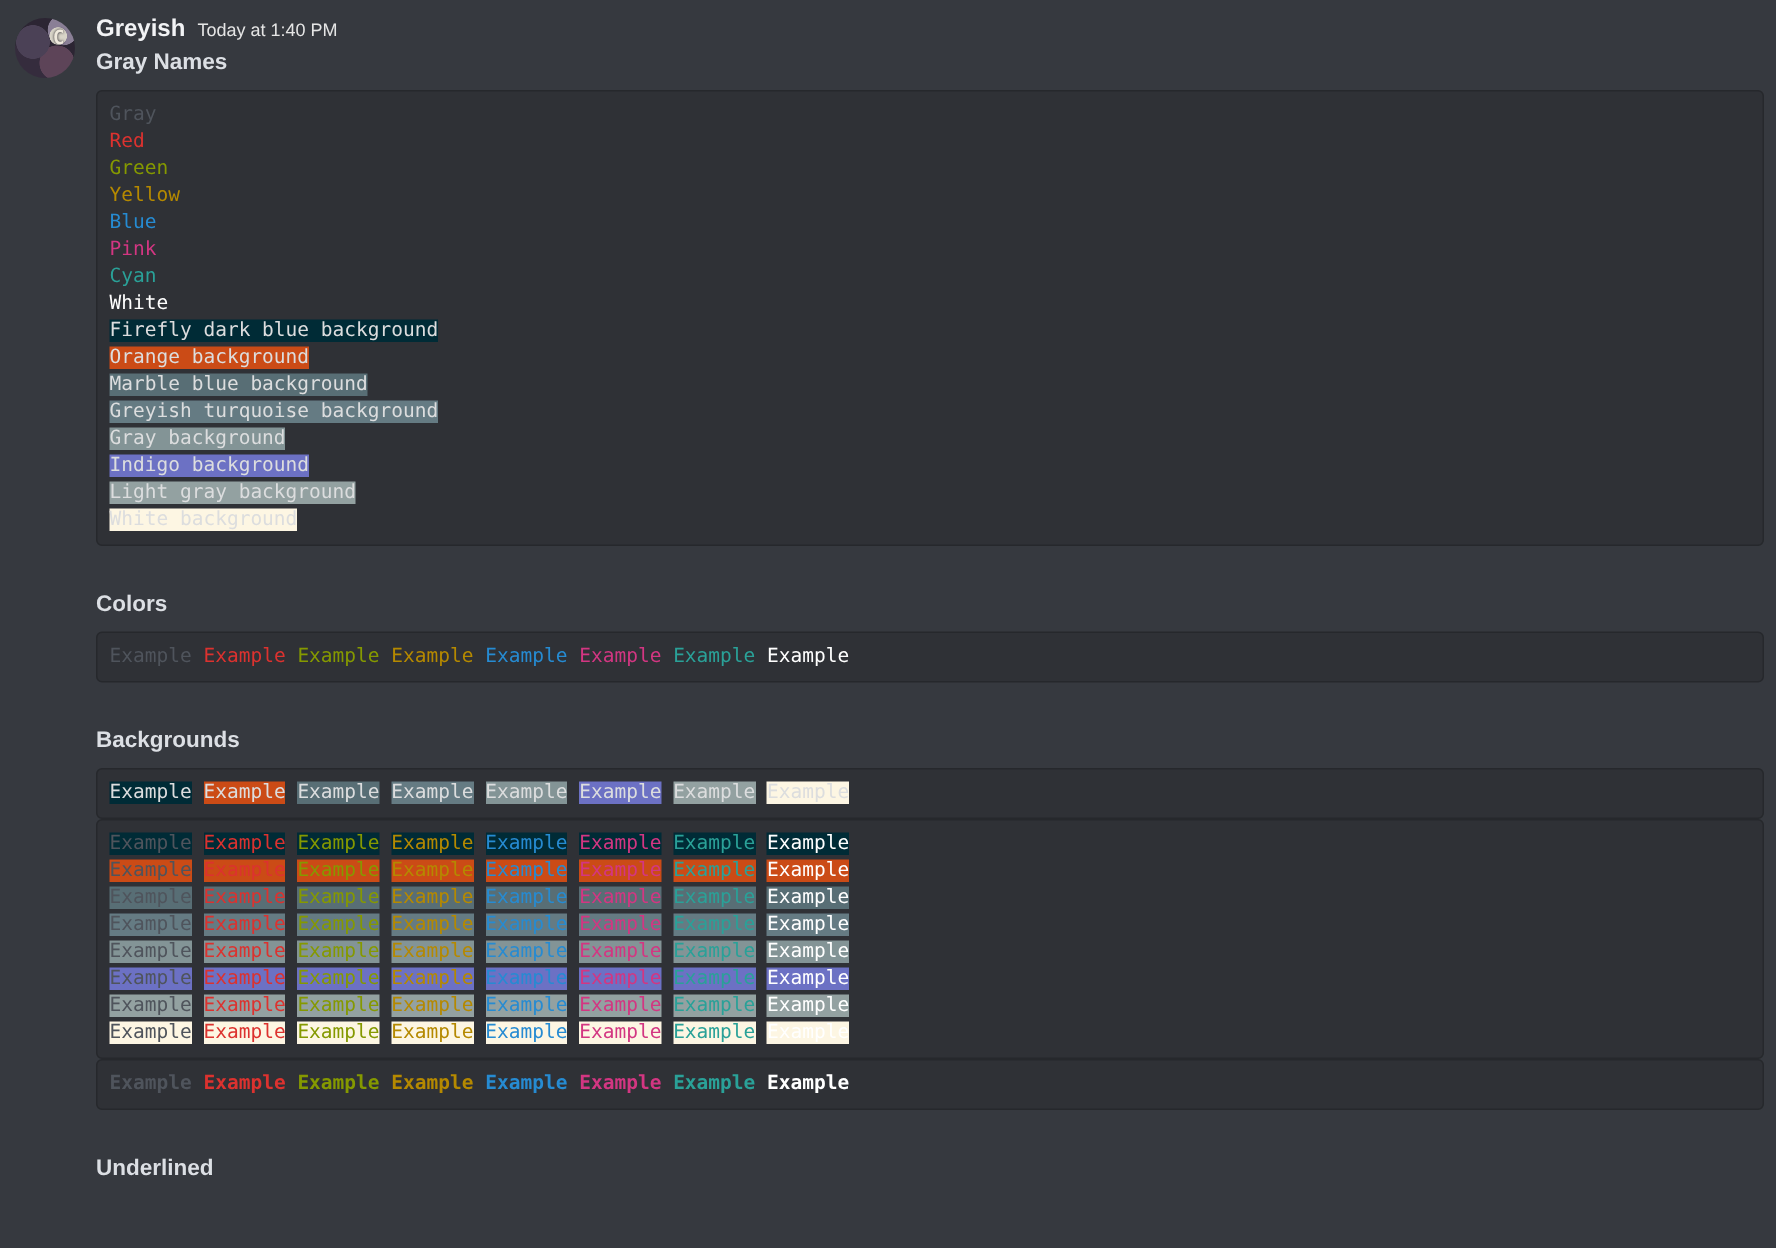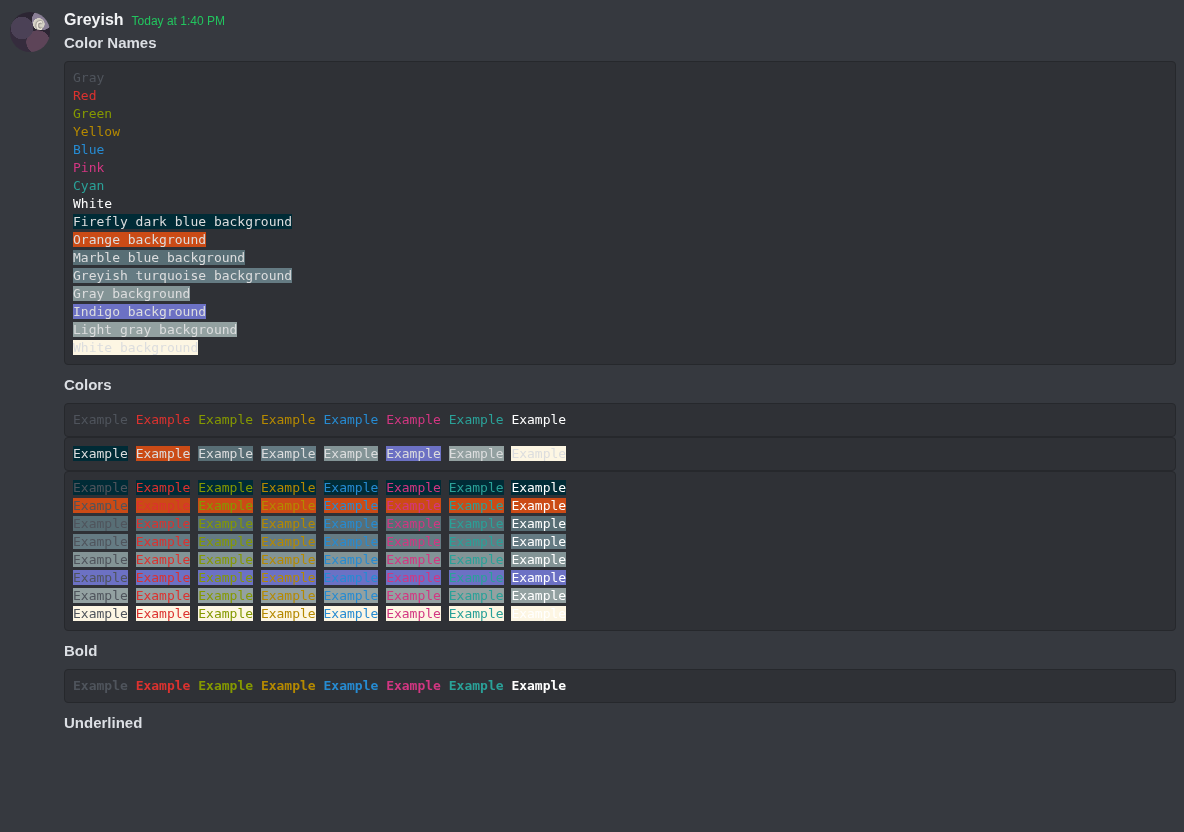--- a/index.html
+++ b/index.html
@@ -43,31 +43,31 @@
     gap: 8px;
     line-height: 20px;
   }
   .username {
     color: #f2f3f5;
     font-size: 16px;
     font-weight: bold;
     cursor: pointer;
   }
   .timestamp {
-    color: #22c55e;
+    color: #e5e5e5;
     font-size: 12px;
   }
   .md-header {
     color: #dcdfe4;
     font-size: 15px;
     font-weight: bold;
     line-height: 20px;
     margin: 2px 0 8px 0;
   }
-  .md-header.spaced { margin-top: 10px; }
+  .md-header.spaced { margin-top: 29px; }
   .codeblock {
     background: #2f3136;
     border: 1px solid #26282c;
     border-radius: 4px;
     padding: 7px 8px;
     font-family: "DejaVu Sans Mono", monospace;
     font-size: 13px;
     line-height: 18px;
     color: #dcddde;
     white-space: pre;
@@ -81,28 +81,28 @@
 
   <div class="avatar">
     <span class="avatar-glyph">C</span>
   </div>
 
   <div class="msg-header">
     <span class="username">Greyish</span>
     <span class="timestamp">Today at 1:40 PM</span>
   </div>
 
-  <div class="md-header">Color Names</div>
+  <div class="md-header">Gray Names</div>
   <div class="codeblock"><div><span style="color: rgb(79, 84, 92);">Gray</span></div><div><span style="color: rgb(220, 50, 47);">Red</span></div><div><span style="color: rgb(133, 153, 0);">Green</span></div><div><span style="color: rgb(181, 137, 0);">Yellow</span></div><div><span style="color: rgb(38, 139, 210);">Blue</span></div><div><span style="color: rgb(211, 54, 130);">Pink</span></div><div><span style="color: rgb(42, 161, 152);">Cyan</span></div><div><span style="color: rgb(255, 255, 255);">White</span></div><div><span style="color: rgb(220, 221, 222); background: rgb(0, 43, 54);">Firefly dark blue background</span></div><div><span style="color: rgb(220, 221, 222); background: rgb(203, 75, 22);">Orange background</span></div><div><span style="color: rgb(220, 221, 222); background: rgb(88, 110, 117);">Marble blue background</span></div><div><span style="color: rgb(220, 221, 222); background: rgb(101, 123, 131);">Greyish turquoise background</span></div><div><span style="color: rgb(220, 221, 222); background: rgb(131, 148, 150);">Gray background</span></div><div><span style="color: rgb(220, 221, 222); background: rgb(108, 113, 196);">Indigo background</span></div><div><span style="color: rgb(220, 221, 222); background: rgb(147, 161, 161);">Light gray background</span></div><div><span style="color: rgb(220, 221, 222); background: rgb(253, 246, 227);">White background</span></div></div>
 
   <div class="md-header spaced">Colors</div>
   <div class="codeblock"><span style="color: rgb(79, 84, 92);">Example</span> <span style="color: rgb(220, 50, 47);">Example</span> <span style="color: rgb(133, 153, 0);">Example</span> <span style="color: rgb(181, 137, 0);">Example</span> <span style="color: rgb(38, 139, 210);">Example</span> <span style="color: rgb(211, 54, 130);">Example</span> <span style="color: rgb(42, 161, 152);">Example</span> <span style="color: rgb(255, 255, 255);">Example</span></div>
 
+  <div class="md-header spaced">Backgrounds</div>
   <div class="codeblock"><span style="color: rgb(220, 221, 222); background: rgb(0, 43, 54);">Example</span> <span style="color: rgb(220, 221, 222); background: rgb(203, 75, 22);">Example</span> <span style="color: rgb(220, 221, 222); background: rgb(88, 110, 117);">Example</span> <span style="color: rgb(220, 221, 222); background: rgb(101, 123, 131);">Example</span> <span style="color: rgb(220, 221, 222); background: rgb(131, 148, 150);">Example</span> <span style="color: rgb(220, 221, 222); background: rgb(108, 113, 196);">Example</span> <span style="color: rgb(220, 221, 222); background: rgb(147, 161, 161);">Example</span> <span style="color: rgb(220, 221, 222); background: rgb(253, 246, 227);">Example</span></div>
 
   <div class="codeblock"><div><span style="color: rgb(79, 84, 92); background: rgb(0, 43, 54);">Example</span> <span style="color: rgb(220, 50, 47); background: rgb(0, 43, 54);">Example</span> <span style="color: rgb(133, 153, 0); background: rgb(0, 43, 54);">Example</span> <span style="color: rgb(181, 137, 0); background: rgb(0, 43, 54);">Example</span> <span style="color: rgb(38, 139, 210); background: rgb(0, 43, 54);">Example</span> <span style="color: rgb(211, 54, 130); background: rgb(0, 43, 54);">Example</span> <span style="color: rgb(42, 161, 152); background: rgb(0, 43, 54);">Example</span> <span style="color: rgb(255, 255, 255); background: rgb(0, 43, 54);">Example</span></div><div><span style="color: rgb(79, 84, 92); background: rgb(203, 75, 22);">Example</span> <span style="color: rgb(220, 50, 47); background: rgb(203, 75, 22);">Example</span> <span style="color: rgb(133, 153, 0); background: rgb(203, 75, 22);">Example</span> <span style="color: rgb(181, 137, 0); background: rgb(203, 75, 22);">Example</span> <span style="color: rgb(38, 139, 210); background: rgb(203, 75, 22);">Example</span> <span style="color: rgb(211, 54, 130); background: rgb(203, 75, 22);">Example</span> <span style="color: rgb(42, 161, 152); background: rgb(203, 75, 22);">Example</span> <span style="color: rgb(255, 255, 255); background: rgb(203, 75, 22);">Example</span></div><div><span style="color: rgb(79, 84, 92); background: rgb(88, 110, 117);">Example</span> <span style="color: rgb(220, 50, 47); background: rgb(88, 110, 117);">Example</span> <span style="color: rgb(133, 153, 0); background: rgb(88, 110, 117);">Example</span> <span style="color: rgb(181, 137, 0); background: rgb(88, 110, 117);">Example</span> <span style="color: rgb(38, 139, 210); background: rgb(88, 110, 117);">Example</span> <span style="color: rgb(211, 54, 130); background: rgb(88, 110, 117);">Example</span> <span style="color: rgb(42, 161, 152); background: rgb(88, 110, 117);">Example</span> <span style="color: rgb(255, 255, 255); background: rgb(88, 110, 117);">Example</span></div><div><span style="color: rgb(79, 84, 92); background: rgb(101, 123, 131);">Example</span> <span style="color: rgb(220, 50, 47); background: rgb(101, 123, 131);">Example</span> <span style="color: rgb(133, 153, 0); background: rgb(101, 123, 131);">Example</span> <span style="color: rgb(181, 137, 0); background: rgb(101, 123, 131);">Example</span> <span style="color: rgb(38, 139, 210); background: rgb(101, 123, 131);">Example</span> <span style="color: rgb(211, 54, 130); background: rgb(101, 123, 131);">Example</span> <span style="color: rgb(42, 161, 152); background: rgb(101, 123, 131);">Example</span> <span style="color: rgb(255, 255, 255); background: rgb(101, 123, 131);">Example</span></div><div><span style="color: rgb(79, 84, 92); background: rgb(131, 148, 150);">Example</span> <span style="color: rgb(220, 50, 47); background: rgb(131, 148, 150);">Example</span> <span style="color: rgb(133, 153, 0); background: rgb(131, 148, 150);">Example</span> <span style="color: rgb(181, 137, 0); background: rgb(131, 148, 150);">Example</span> <span style="color: rgb(38, 139, 210); background: rgb(131, 148, 150);">Example</span> <span style="color: rgb(211, 54, 130); background: rgb(131, 148, 150);">Example</span> <span style="color: rgb(42, 161, 152); background: rgb(131, 148, 150);">Example</span> <span style="color: rgb(255, 255, 255); background: rgb(131, 148, 150);">Example</span></div><div><span style="color: rgb(79, 84, 92); background: rgb(108, 113, 196);">Example</span> <span style="color: rgb(220, 50, 47); background: rgb(108, 113, 196);">Example</span> <span style="color: rgb(133, 153, 0); background: rgb(108, 113, 196);">Example</span> <span style="color: rgb(181, 137, 0); background: rgb(108, 113, 196);">Example</span> <span style="color: rgb(38, 139, 210); background: rgb(108, 113, 196);">Example</span> <span style="color: rgb(211, 54, 130); background: rgb(108, 113, 196);">Example</span> <span style="color: rgb(42, 161, 152); background: rgb(108, 113, 196);">Example</span> <span style="color: rgb(255, 255, 255); background: rgb(108, 113, 196);">Example</span></div><div><span style="color: rgb(79, 84, 92); background: rgb(147, 161, 161);">Example</span> <span style="color: rgb(220, 50, 47); background: rgb(147, 161, 161);">Example</span> <span style="color: rgb(133, 153, 0); background: rgb(147, 161, 161);">Example</span> <span style="color: rgb(181, 137, 0); background: rgb(147, 161, 161);">Example</span> <span style="color: rgb(38, 139, 210); background: rgb(147, 161, 161);">Example</span> <span style="color: rgb(211, 54, 130); background: rgb(147, 161, 161);">Example</span> <span style="color: rgb(42, 161, 152); background: rgb(147, 161, 161);">Example</span> <span style="color: rgb(255, 255, 255); background: rgb(147, 161, 161);">Example</span></div><div><span style="color: rgb(79, 84, 92); background: rgb(253, 246, 227);">Example</span> <span style="color: rgb(220, 50, 47); background: rgb(253, 246, 227);">Example</span> <span style="color: rgb(133, 153, 0); background: rgb(253, 246, 227);">Example</span> <span style="color: rgb(181, 137, 0); background: rgb(253, 246, 227);">Example</span> <span style="color: rgb(38, 139, 210); background: rgb(253, 246, 227);">Example</span> <span style="color: rgb(211, 54, 130); background: rgb(253, 246, 227);">Example</span> <span style="color: rgb(42, 161, 152); background: rgb(253, 246, 227);">Example</span> <span style="color: rgb(255, 255, 255); background: rgb(253, 246, 227);">Example</span></div></div>
 
-  <div class="md-header spaced">Bold</div>
   <div class="codeblock"><span style="color: rgb(79, 84, 92); font-weight: bold;">Example</span> <span style="color: rgb(220, 50, 47); font-weight: bold;">Example</span> <span style="color: rgb(133, 153, 0); font-weight: bold;">Example</span> <span style="color: rgb(181, 137, 0); font-weight: bold;">Example</span> <span style="color: rgb(38, 139, 210); font-weight: bold;">Example</span> <span style="color: rgb(211, 54, 130); font-weight: bold;">Example</span> <span style="color: rgb(42, 161, 152); font-weight: bold;">Example</span> <span style="color: rgb(255, 255, 255); font-weight: bold;">Example</span></div>
 
   <div class="md-header spaced">Underlined</div>
 
 </div>
 
 </body></html>

